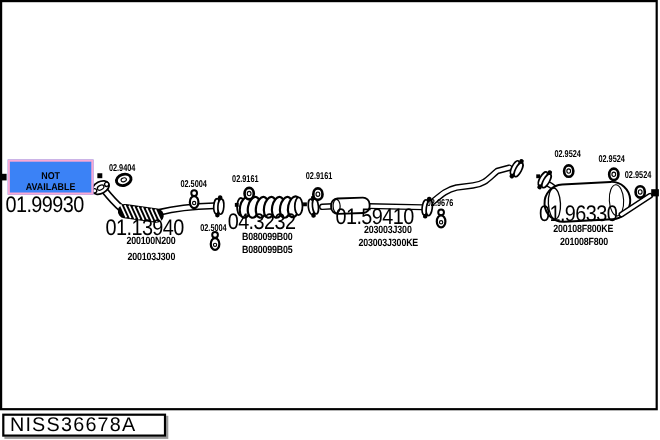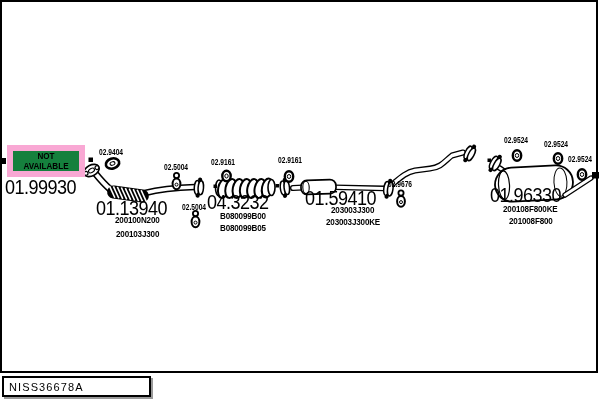--- a/index.html
+++ b/index.html
@@ -3,32 +3,32 @@
 <meta charset="utf-8">
 <style>
   html,body{margin:0;padding:0;background:#fff;}
   #canvas{position:relative;width:600px;height:400px;background:#fff;overflow:hidden;
           font-family:"Liberation Sans",sans-serif;color:#000;}
   #frame{position:absolute;left:0;top:0;width:598px;height:373px;border:2px solid #000;
          box-sizing:border-box;background:#fff;}
   #drawing{position:absolute;left:0;top:0;}
   .po{fill:none;stroke:#000;stroke-linecap:round;stroke-linejoin:round;}
   .pi{fill:none;stroke:#fff;stroke-linecap:round;stroke-linejoin:round;}
-  #na-box{position:absolute;left:7px;top:145px;width:78px;height:32px;border:6px solid #f9a8d4;
-          box-sizing:border-box;display:flex;align-items:flex-start;justify-content:center;background:#15803d;}
+  #na-box{position:absolute;left:7px;top:145px;width:78px;height:32px;border:2px solid #f9a8d4;
+          box-sizing:border-box;display:flex;align-items:flex-end;justify-content:center;background:#3b82f6;}
   #na-box span{display:block;width:58px;text-align:center;font-size:9px;font-weight:700;
           line-height:10px;transform:scaleX(.9);transform-origin:50% 50%;}
   .lbl{position:absolute;white-space:nowrap;line-height:1;transform-origin:0 0;color:#000;}
   .big{font-size:20.5px;letter-spacing:-.6px;transform:scaleX(.88);}
   .small{font-size:9px;font-weight:700;transform:scaleX(.74);}
   .sub{font-size:9.5px;font-weight:700;letter-spacing:-.2px;transform:scaleX(.85);}
   #title-block{position:absolute;left:2px;top:376px;width:149px;height:21px;border:2px solid #000;
           box-sizing:border-box;background:#fff;display:flex;align-items:center;
           box-shadow:2px 2px 0 #999;}
-  #title-block span{font-size:11px;letter-spacing:1.1px;padding-left:5px;text-align:center;}
+  #title-block span{font-size:18px;letter-spacing:1.1px;padding-left:5px;text-align:center;}
 </style>
 </head>
 <body>
 
 <div id="canvas">
   <div id="frame"></div>
 
   <svg id="drawing" width="600" height="400" viewBox="0 0 600 400">
     <defs>
       <g id="flg">

